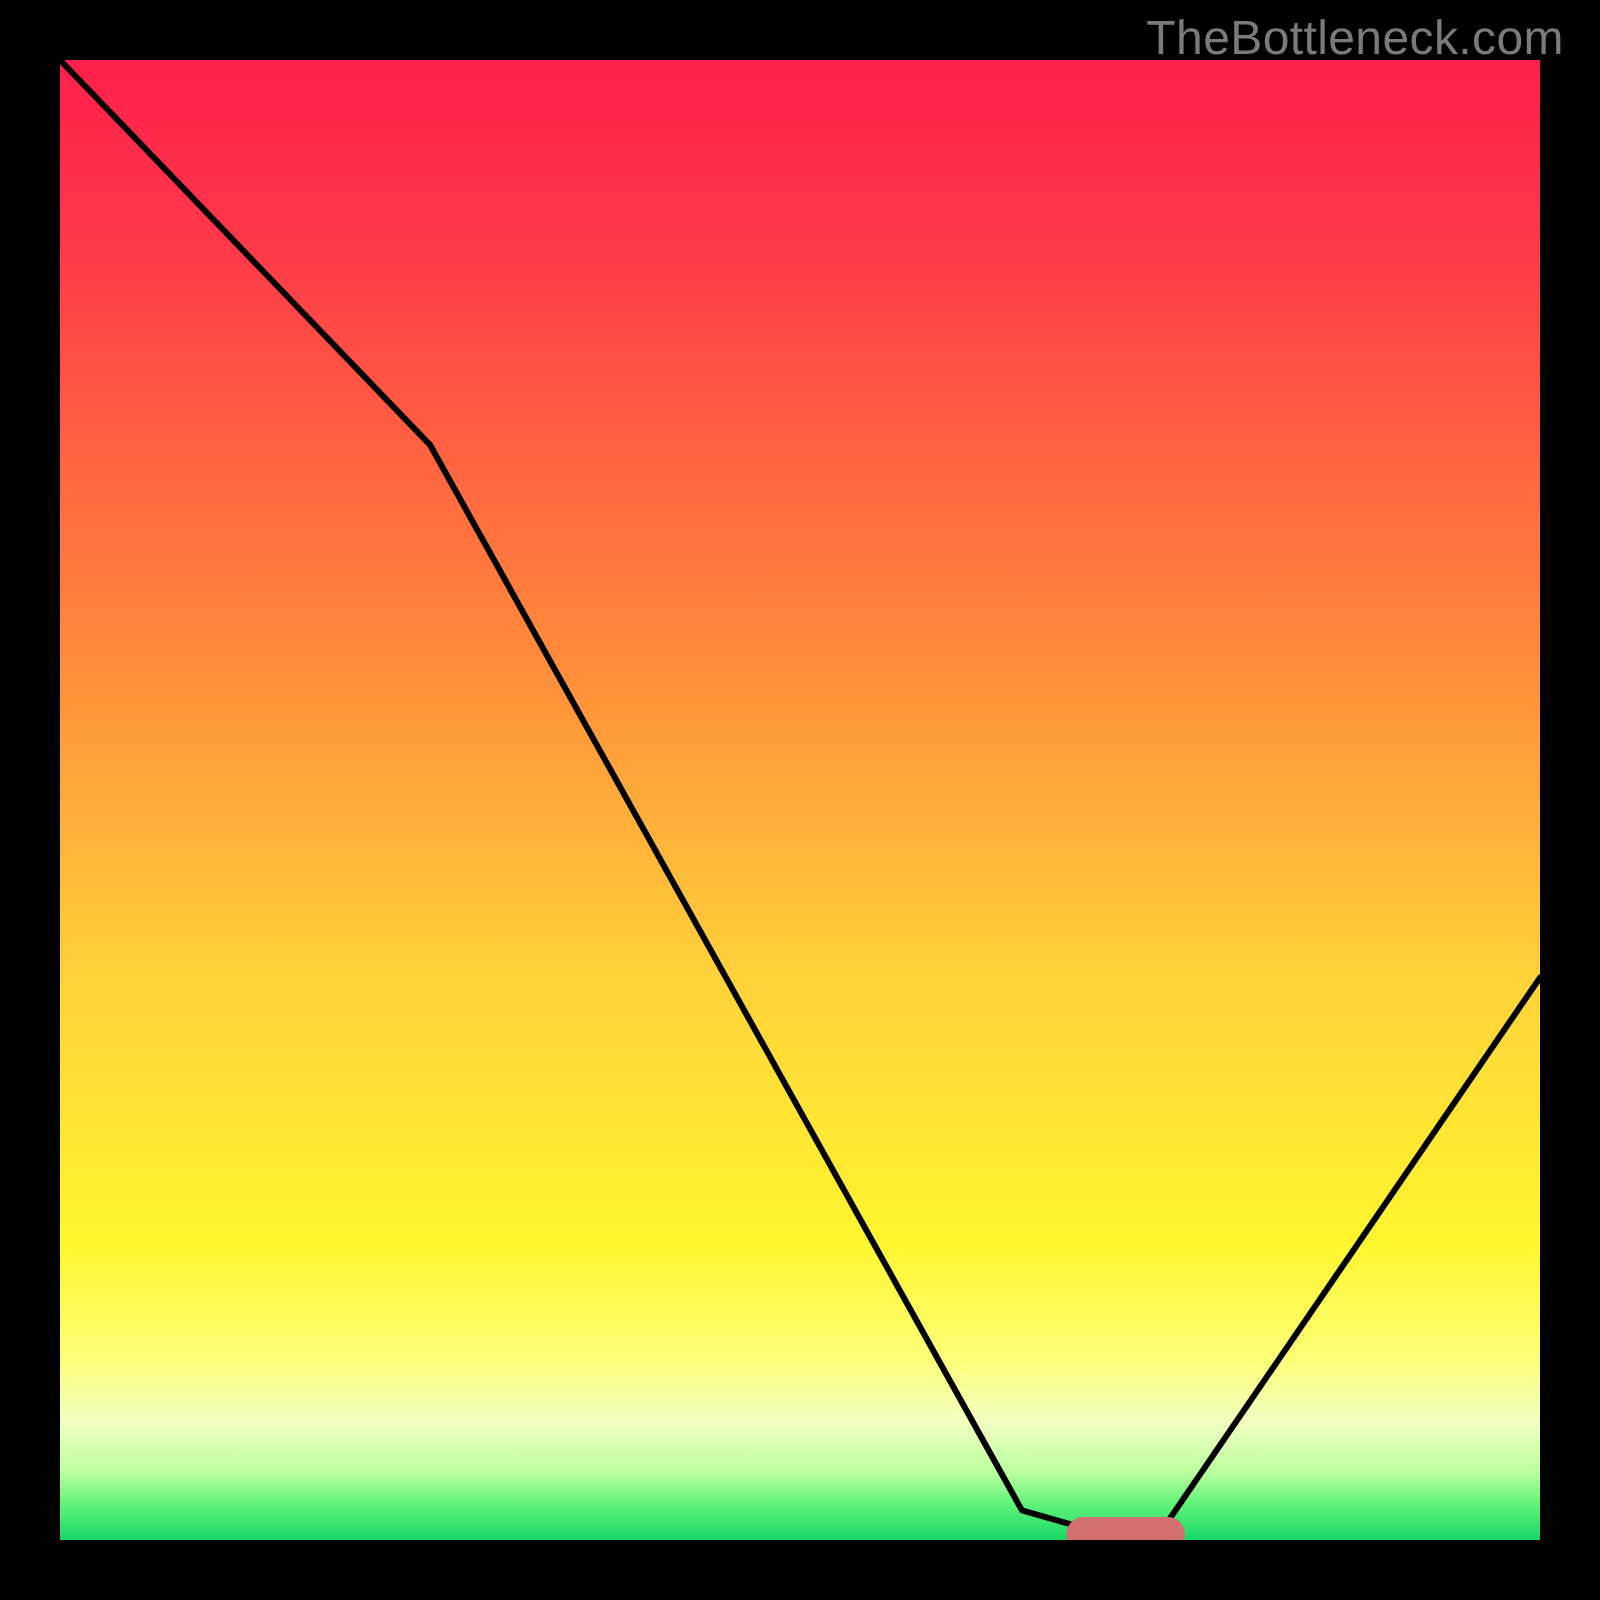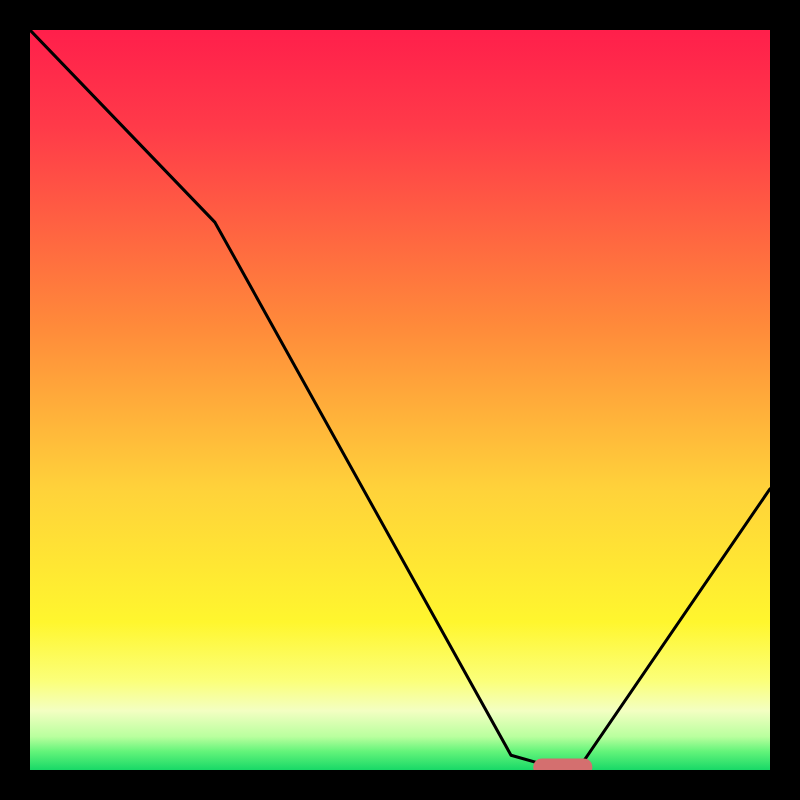--- a/index.html
+++ b/index.html
@@ -35,20 +35,21 @@
     height: 740px;
   }
   .plot-area svg {
     display: block;
   }
 </style>
 </head>
 <body>
 
 <div class="chart-container">
+  <div class="watermark">TheBottleneck.com</div>
   <div class="plot-area">
     <svg id="plot-svg" width="740" height="740" viewBox="0 0 740 740">
         <defs>
           <linearGradient id="bg-grad" x1="0" y1="0" x2="0" y2="1">
             <stop offset="0%" stop-color="#ff1f4b"></stop>
             <stop offset="13%" stop-color="#ff3a49"></stop>
             <stop offset="40%" stop-color="#ff8a3a"></stop>
             <stop offset="62%" stop-color="#ffd23a"></stop>
             <stop offset="80%" stop-color="#fff62e"></stop>
             <stop offset="88%" stop-color="#fbff7a"></stop>

